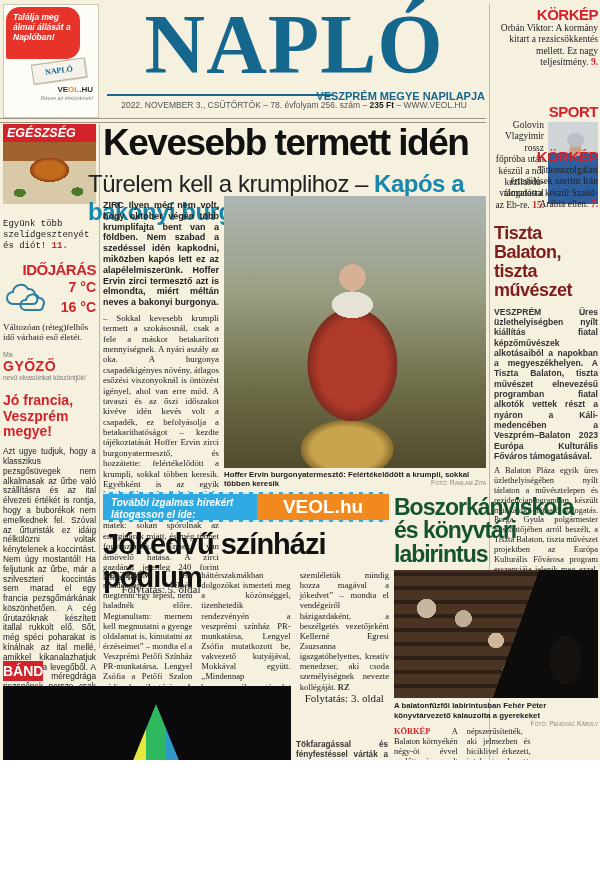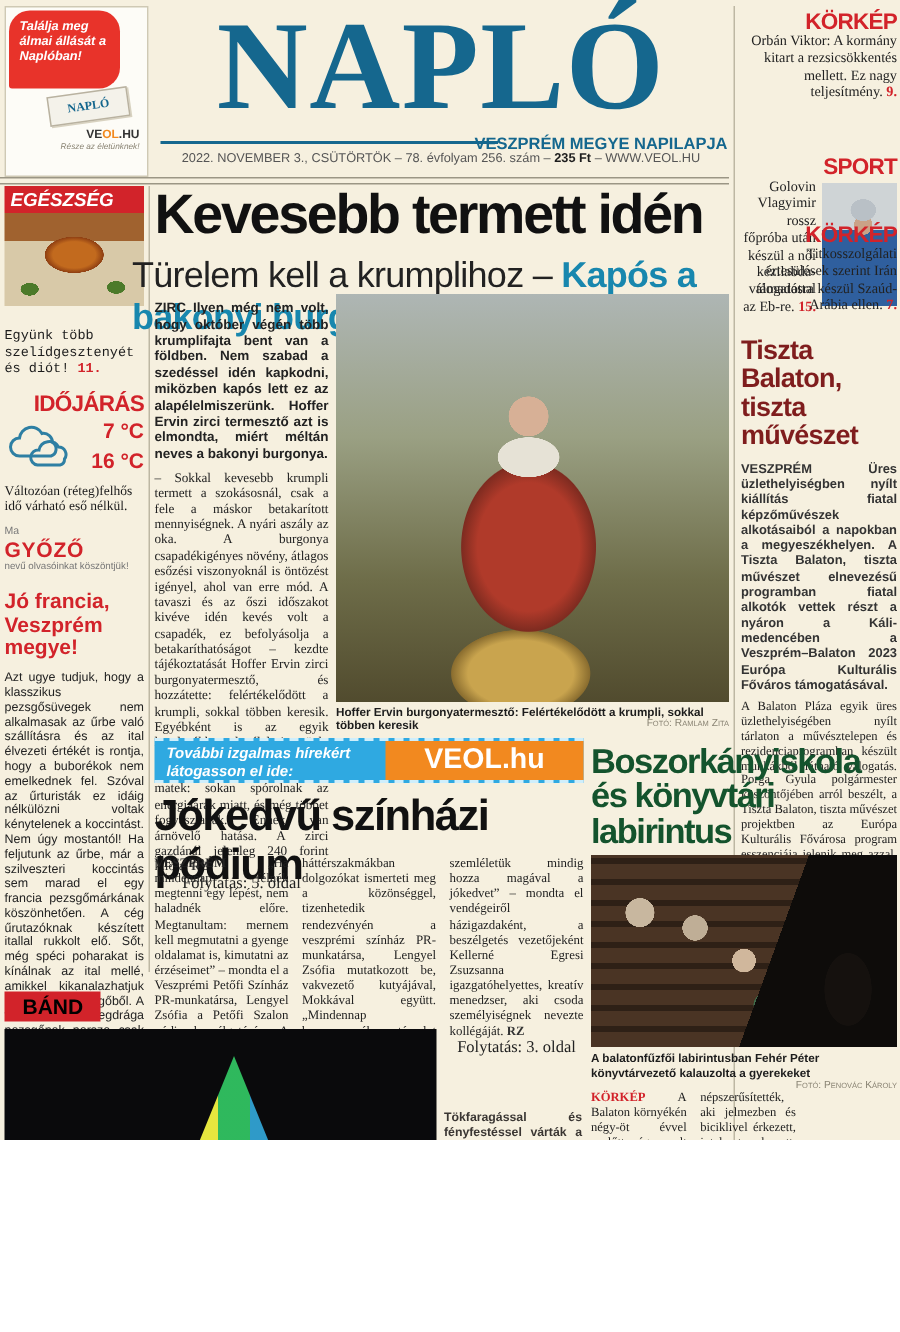--- a/index.html
+++ b/index.html
@@ -106,21 +106,21 @@
      radial-gradient(26px 40px at 84% 70%,#15110e 0 60%,transparent 61%),
      linear-gradient(110deg,transparent 58%,#0e0c0a 58%),
      radial-gradient(30px 18px at 62% 78%,#3f6b4a 0 60%,transparent 61%),
      repeating-linear-gradient(0deg,#4a3424 0 10px,#2e2016 10px 14px);}
   .witch-cap{margin-top:3px;font-size:7.8px;font-weight:bold;line-height:1.2;}
   .witch-body{margin-top:7px;column-count:2;column-gap:9px;font-family:"Liberation Serif",serif;
               font-size:8.4px;line-height:1.17;color:#222;}
   .witch-body .loc{color:#d2232a;}
   
   .band-bar{left:3px;top:660px;width:386px;height:22px;display:flex;align-items:center;}
-  .band-tag{background:#d2232a;color:#000000;font-weight:bold;font-size:14px;padding:2px 12px;}
+  .band-tag{background:#d2232a;color:#ffffff;font-weight:bold;font-size:14px;padding:2px 0;}
   .band-title{font-weight:bold;font-size:15px;margin-left:6px;color:#111;letter-spacing:-0.3px;margin-top:44px;}
   .band-photo{left:3px;top:686px;width:288px;height:198px;background:#0a0a0c;overflow:hidden;}
   .band-cone{position:absolute;left:88px;top:18px;width:130px;height:160px;
      clip-path:polygon(50% 0,100% 100%,0 100%);
      background:linear-gradient(90deg,#e33 0 14%,#f90 14% 28%,#ff4 28% 42%,#3c6 42% 58%,#3ad 58% 72%,#86f 72% 86%,#e5e 86% 100%);
      opacity:.9;}
   .band-glow{position:absolute;left:60px;top:110px;width:190px;height:80px;
      background:radial-gradient(60px 30px at 50% 50%,rgba(255,200,80,.5),transparent 70%);}
   .pumpkin{position:absolute;width:16px;height:12px;border-radius:50%;background:radial-gradient(#ff9c2a,#b85c10);}
   .band-text{left:296px;top:740px;width:92px;font-size:8.2px;font-weight:bold;line-height:1.25;color:#3a3633;}
@@ -178,21 +178,21 @@
     <div style="display:flex;align-items:flex-start;">
       <svg class="wx-icon" viewBox="0 0 44 34">
         <path d="M10 26 a6 6 0 0 1 0-12 a8 8 0 0 1 15-3 a6 6 0 0 1 7 6 a5 5 0 0 1 -1 9 z" fill="none" stroke="#2e7fa3" stroke-width="2"></path>
         <path d="M22 32 a5 5 0 0 1 1-10 a7 7 0 0 1 13-2 a5 5 0 0 1 4 8 a4 4 0 0 1 -3 4 z" fill="none" stroke="#2e7fa3" stroke-width="2"></path>
       </svg>
       <div style="flex:1;">
         <div class="wx-temp">7 °C</div>
         <div class="wx-temp">16 °C</div>
       </div>
     </div>
-    <div class="wx-desc">Változóan (réteg)felhős idő várható eső nélkül.</div>
+    <div class="wx-desc">Változóan (réteg)felhős idő várható eső életét.</div>
 
     <div class="nameday-ma">Ma</div>
     <div class="nameday-name">GYŐZŐ</div>
     <div class="nameday-suf">nevű olvasóinkat köszöntjük!</div>
 
     <div class="morning-title">Jó francia, Veszprém megye!</div>
     <div class="morning-body just">Azt ugye tudjuk, hogy a klasszikus pezsgősüvegek nem alkalmasak az űrbe való szállításra és az ital élvezeti értékét is rontja, hogy a buborékok nem emelkednek fel. Szóval az űrturisták ez idáig nélkülözni voltak kénytelenek a koccintást. Nem úgy mostantól! Ha feljutunk az űrbe, már a szilveszteri koccintás sem marad el egy francia pezsgőmárkának köszönhetően. A cég űrutazóknak készített itallal rukkolt elő. Sőt, még spéci poharakat is kínálnak az ital mellé, amikkel kikanalazhatjuk a pezsgőt a levegőből. A trendi és méregdrága pezsgőnek persze csak azok örülhetnek, akiknek eleve van lehetőségük űrsétát tenni. Na de ha annak a feltételei adottak, akkor egy pezsgő ide vagy oda, már igazán nem számít.</div>
     <div class="author-line">TÓTH B. ZSUZSA</div>
     <div class="email-line">zsuzsa.b.toth@veszpreminaplo.hu</div>
     <div class="barcode"></div>

